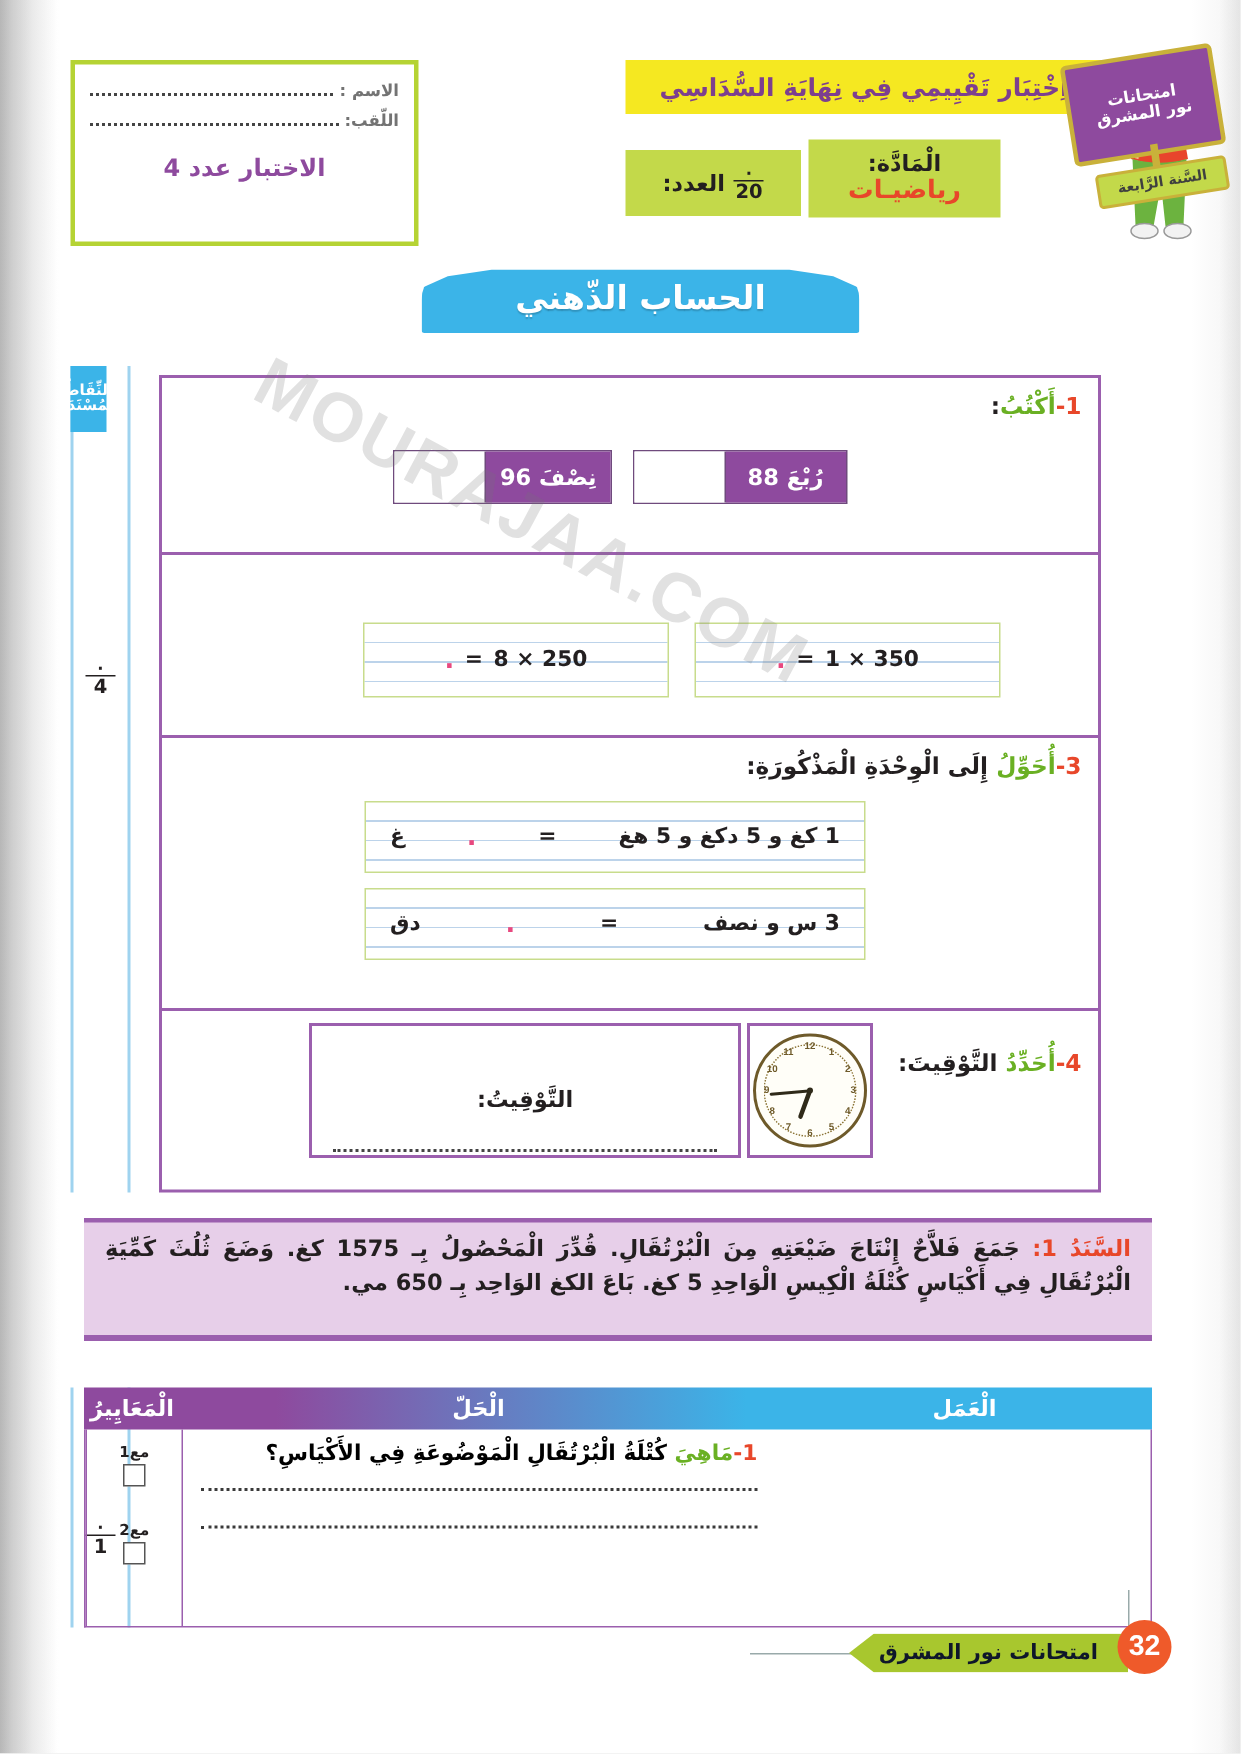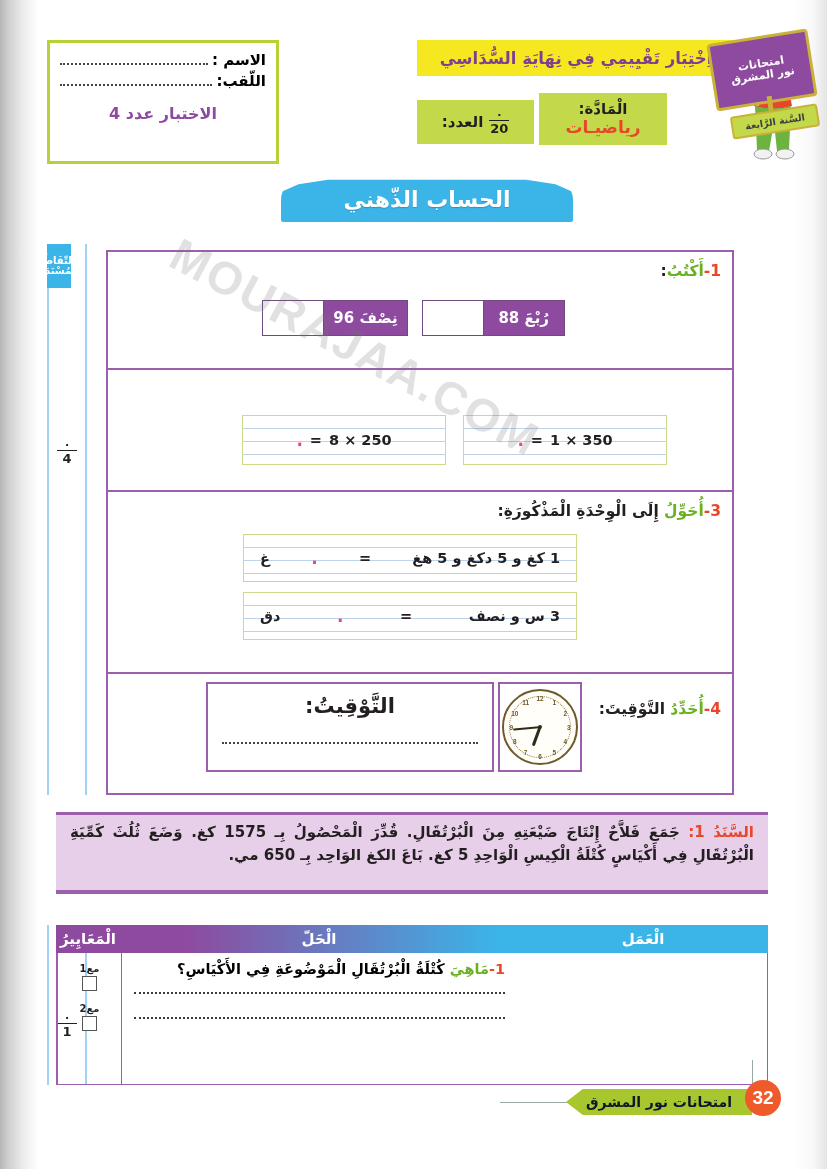--- a/index.html
+++ b/index.html
@@ -52,22 +52,22 @@
   }
   .nm-row {
     display: flex;
     align-items: baseline;
     direction: rtl;
     margin-bottom: 3px;
   }
   .nm-label {
     font-family: "DejaVu Sans", sans-serif;
     font-weight: bold;
-    font-size: 15px;
-    color: #000000;
+    font-size: 11px;
+    color: #737373;
     white-space: nowrap;
   }
   .nm-dots {
     flex: 1;
     border-bottom: 2px dotted #444;
     margin: 0 4px 4px 0;
     height: 11px;
   }
   .nm-test {
     text-align: center;
@@ -404,21 +404,21 @@
     height: 132px;
     border: 1.5px solid #9b5fae;
     border-top: none;
     box-sizing: border-box;
   }
   .td-crit {
     width: 64px;
     border-left: 1.5px solid #9b5fae;
     box-sizing: border-box;
     padding-top: 10px;
-    display: flex; flex-direction: column; align-items: center; gap: 12px;
+    display: flex; flex-direction: column; align-items: center; gap: 24px;
   }
   .crit-item { display: flex; flex-direction: column; align-items: center; gap: 2px; }
   .crit-item .cl { font-size: 10px; font-weight: bold; color: #231f20; direction: rtl; }
   .crit-item .cb { width: 13px; height: 13px; border: 1.3px solid #555; background: #fff; }
   .td-sol {
     flex: 1;
     border-left: 1.5px solid #9b5fae;
     box-sizing: border-box;
     padding: 8px 12px 0 12px;
     direction: rtl;
@@ -642,21 +642,21 @@
       <span class="cn" style="left:15%;  top:70%;">8</span>
       <span class="cn" style="left:10%;  top:50%;">9</span>
       <span class="cn" style="left:15%;  top:30%;">10</span>
       <span class="cn" style="left:30%;  top:15%;">11</span>
       <div class="hand" id="hour-hand" style="width: 20px; height: 3px; transform: translateY(-50%) rotate(110deg);"></div>
       <div class="hand" id="minute-hand" style="width: 27px; height: 2.4px; transform: translateY(-50%) rotate(175deg);"></div>
       <div class="clk-center"></div>
     </div>
   </div>
   <div class="clock-cell" style="left:206px; top:682px; width:288px; height:90px; padding:10px 14px 0 14px;">
-    <div style="direction:rtl; text-align:center; font-size:21px; font-weight:bold; color:#231f20;">التَّوْقِيتُ:</div>
+    <div style="direction:rtl; text-align:center; font-size:15px; font-weight:bold; color:#231f20;margin-top:30px;">التَّوْقِيتُ:</div>
     <div class="dotline" style="margin-top:24px;"></div>
   </div>
 
   <div class="prob">
     <span class="tag">السَّنَدُ 1:</span><span> جَمَعَ فَلاَّحٌ إِنْتَاجَ ضَيْعَتِهِ مِنَ الْبُرْتُقَالِ. قُدِّرَ الْمَحْصُولُ بِـ 1575 كغ. وَضَعَ ثُلُثَ كَمِّيَةِ الْبُرْتُقَالِ فِي أَكْيَاسٍ كُتْلَةُ الْكِيسِ الْوَاحِدِ 5 كغ. بَاعَ الكغ الوَاحِد بِـ 650 مي.</span>
   </div>
 
   <div class="tbl">
     <div class="tbl-head">
       <div class="th th-work">الْعَمَل</div>

